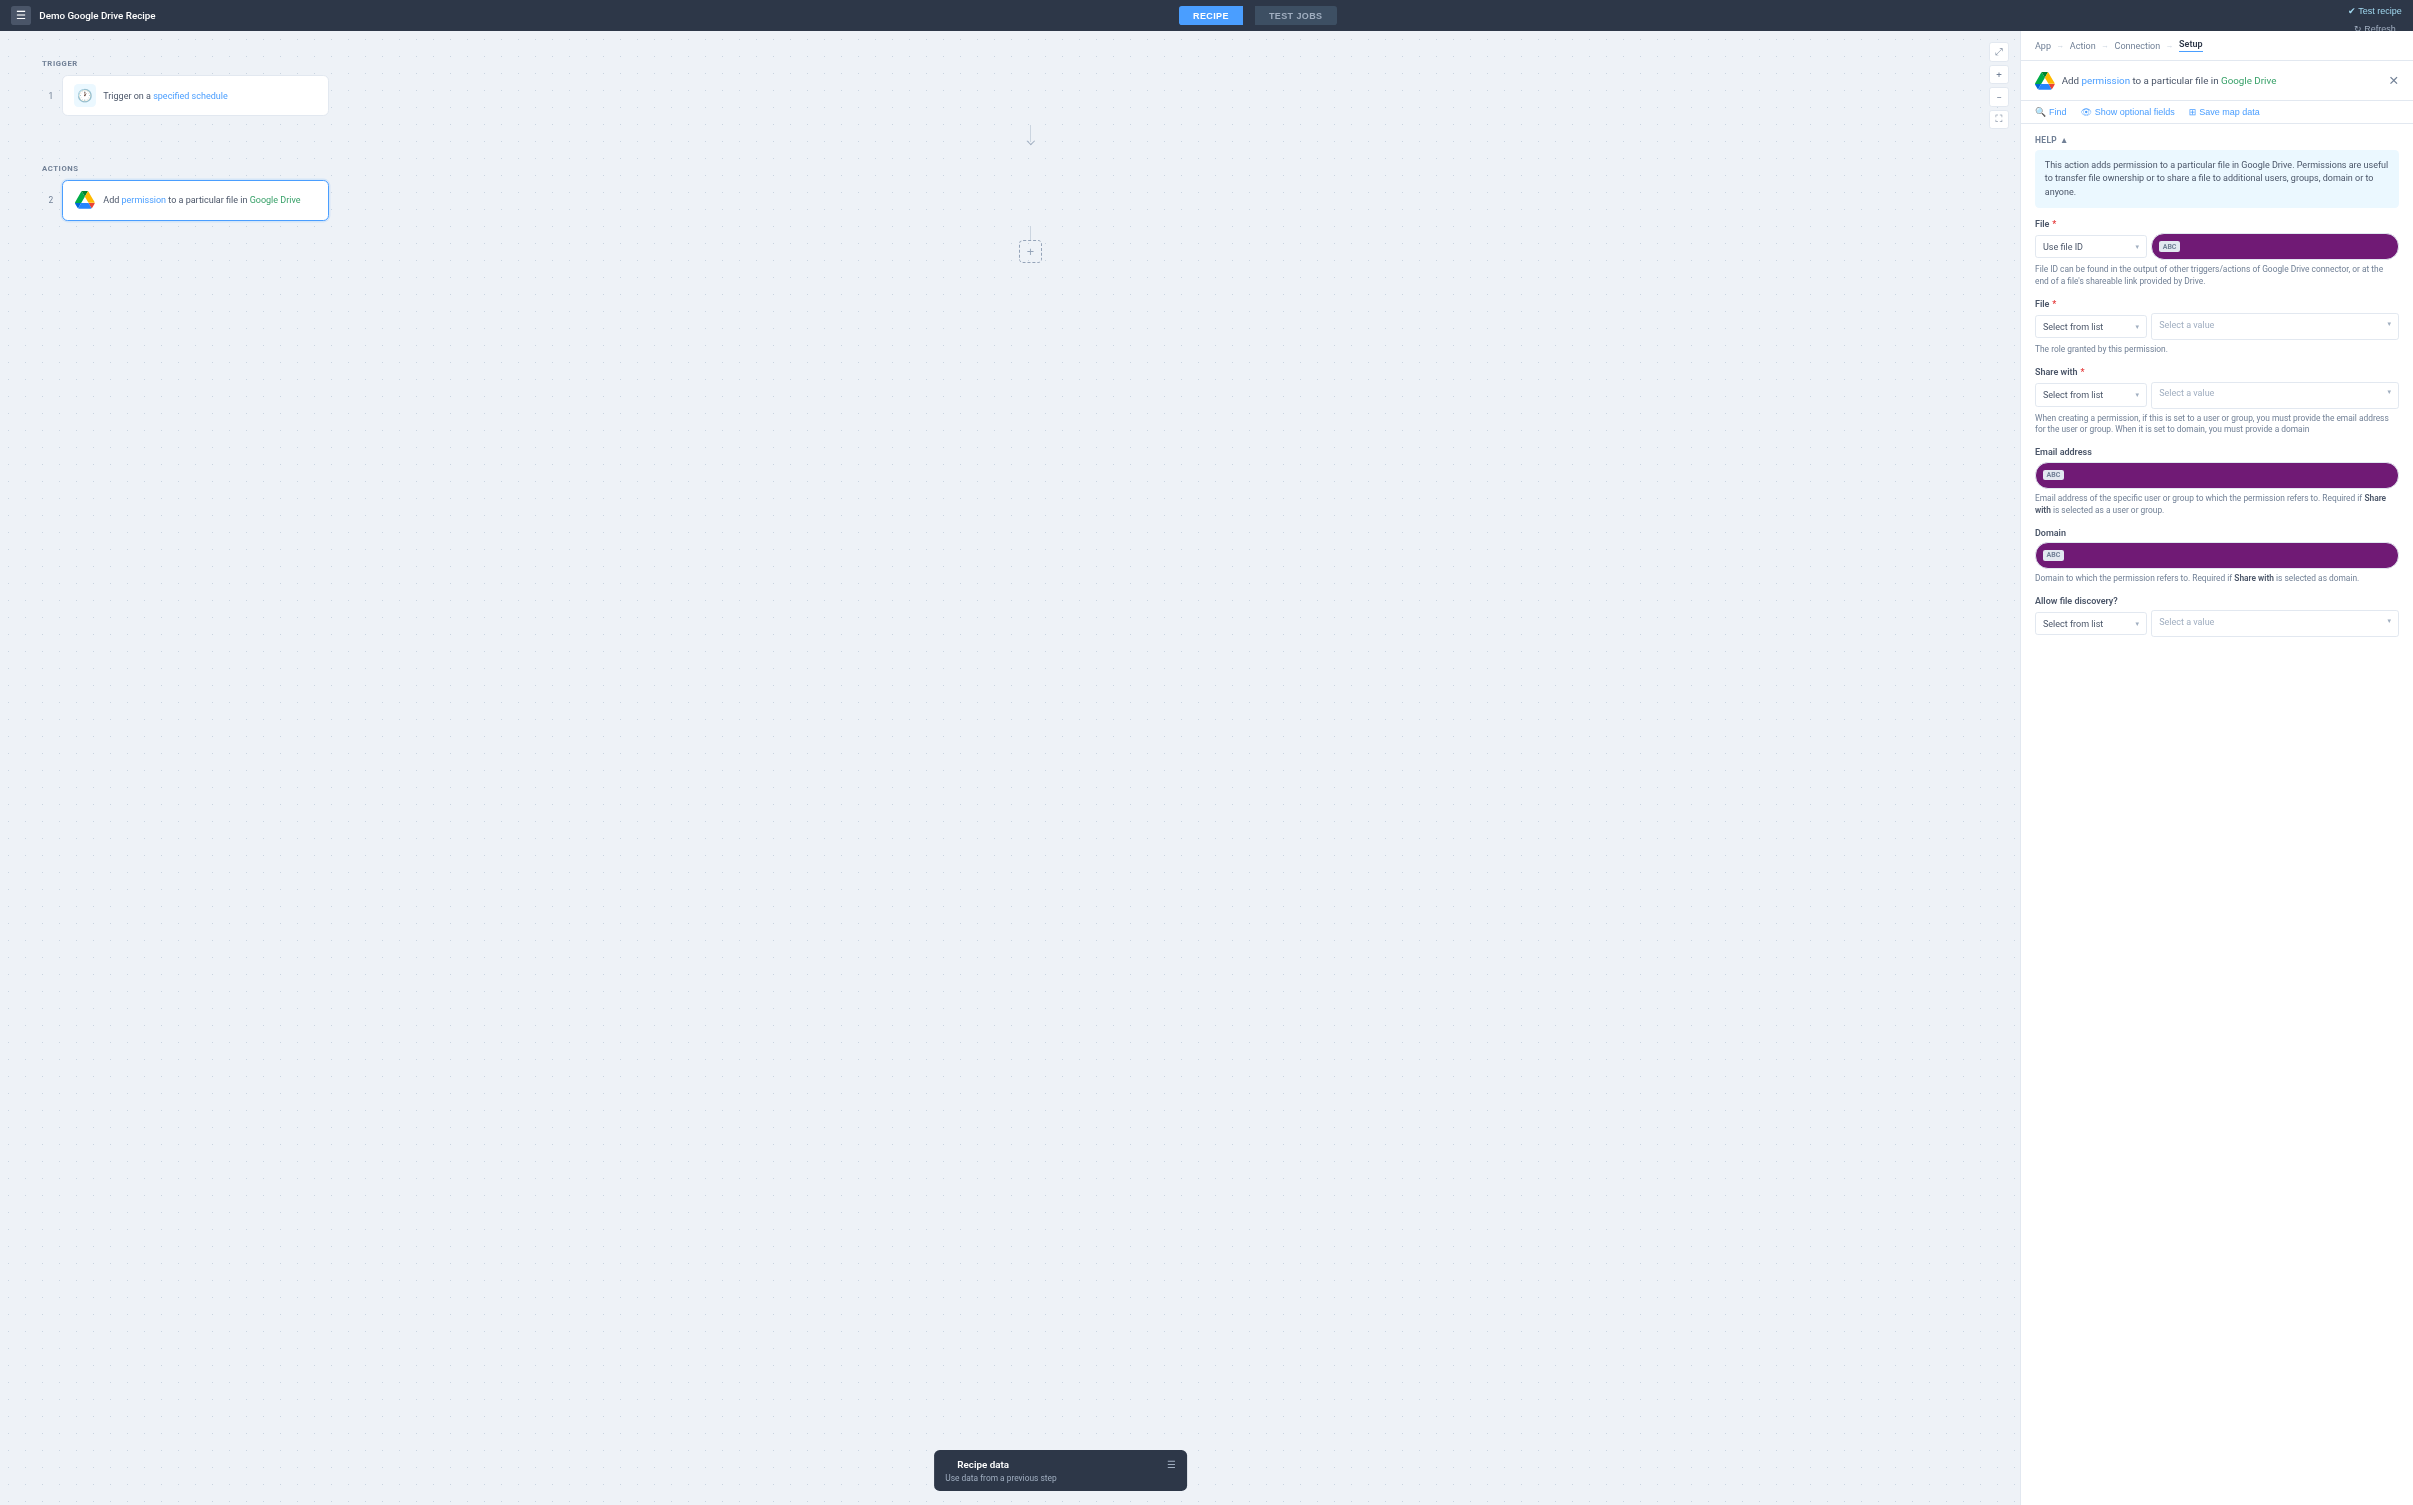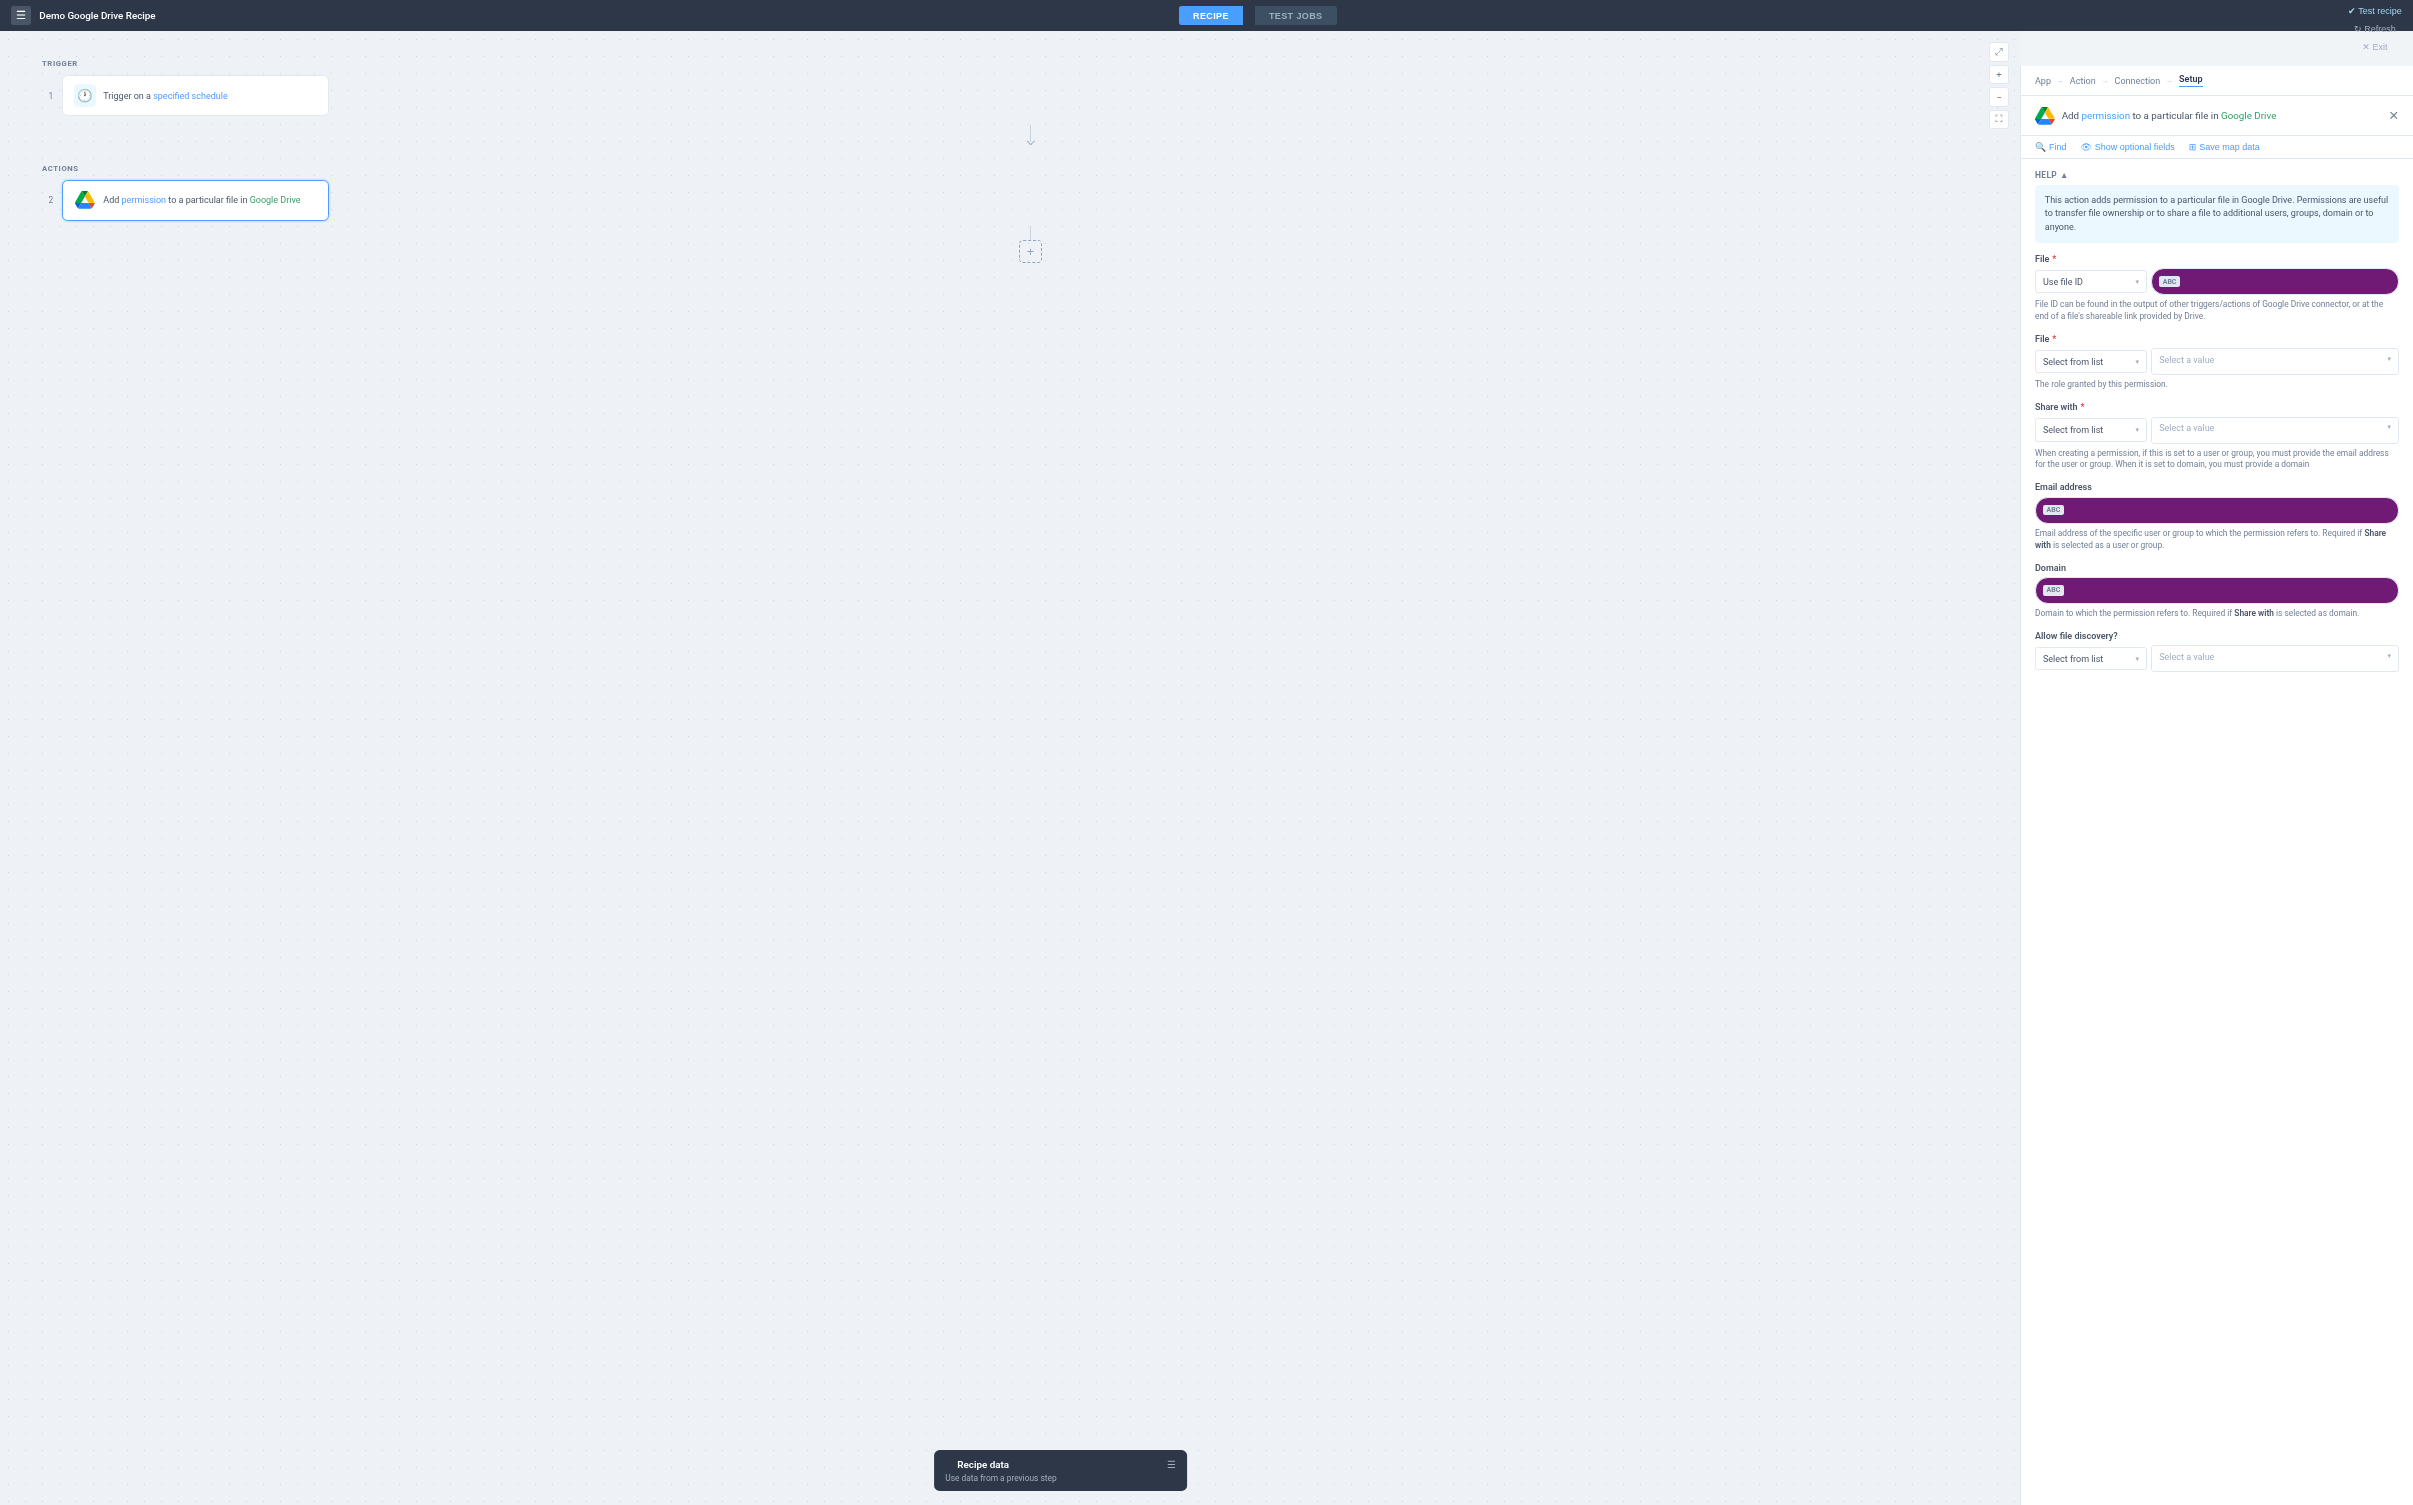--- a/index.html
+++ b/index.html
@@ -239,21 +239,20 @@
     .recipe-data-subtitle { font-size: 8.4px; color: #a0aec0; }
 
     
     .right-panel {
       width: 393px;
       background: white;
       border-left: 0.7px solid #e2e8f0;
       display: flex;
       flex-direction: column;
       overflow: hidden;
-      margin-top: 35px;
     }
 
     
     .breadcrumb-nav {
       display: flex;
       align-items: center;
       padding: 8.4px 14px;
       border-bottom: 0.7px solid #e2e8f0;
       gap: 5.6px;
       font-size: 9px;

